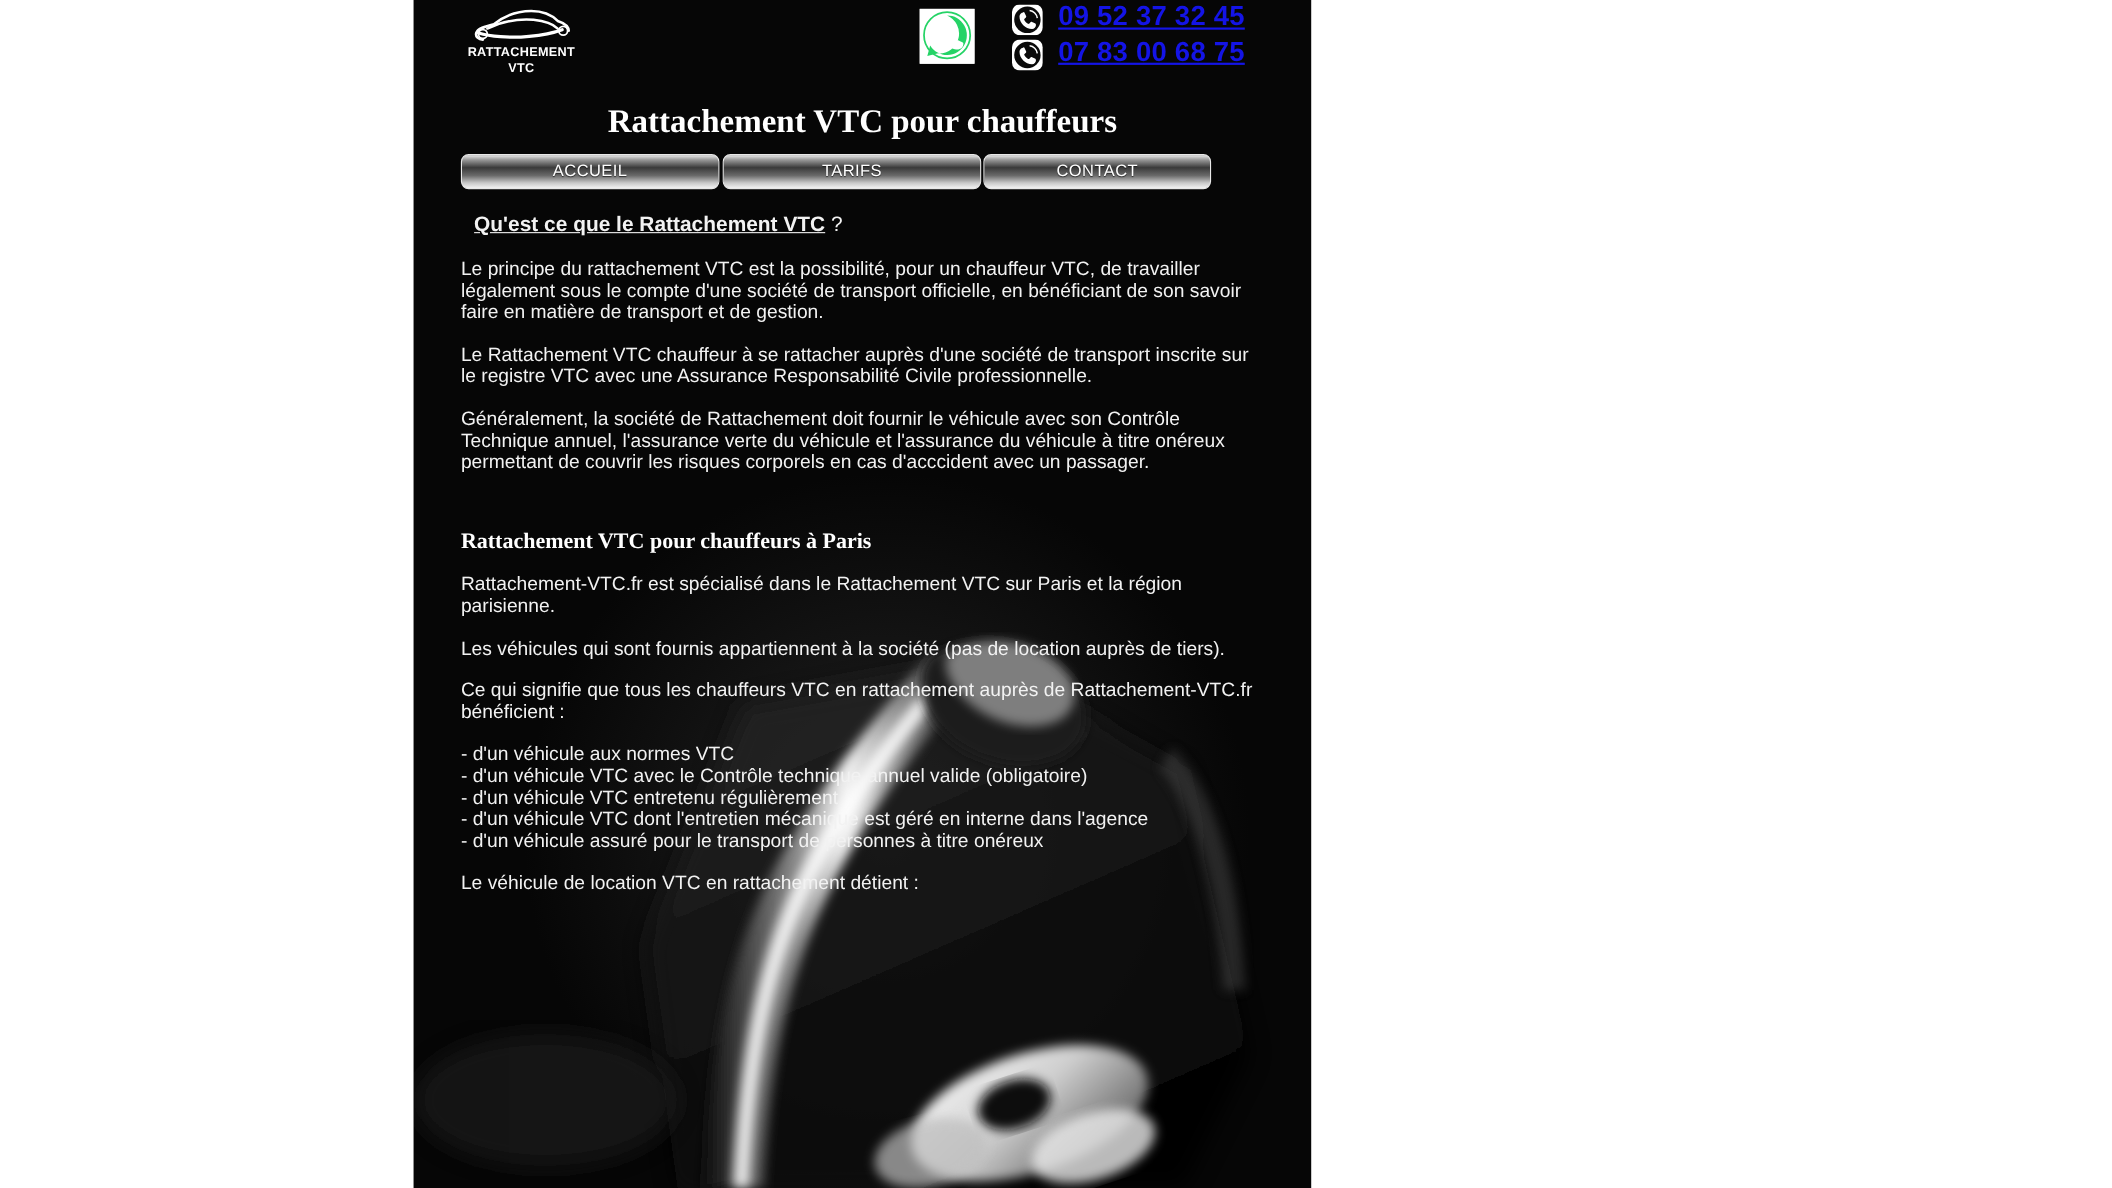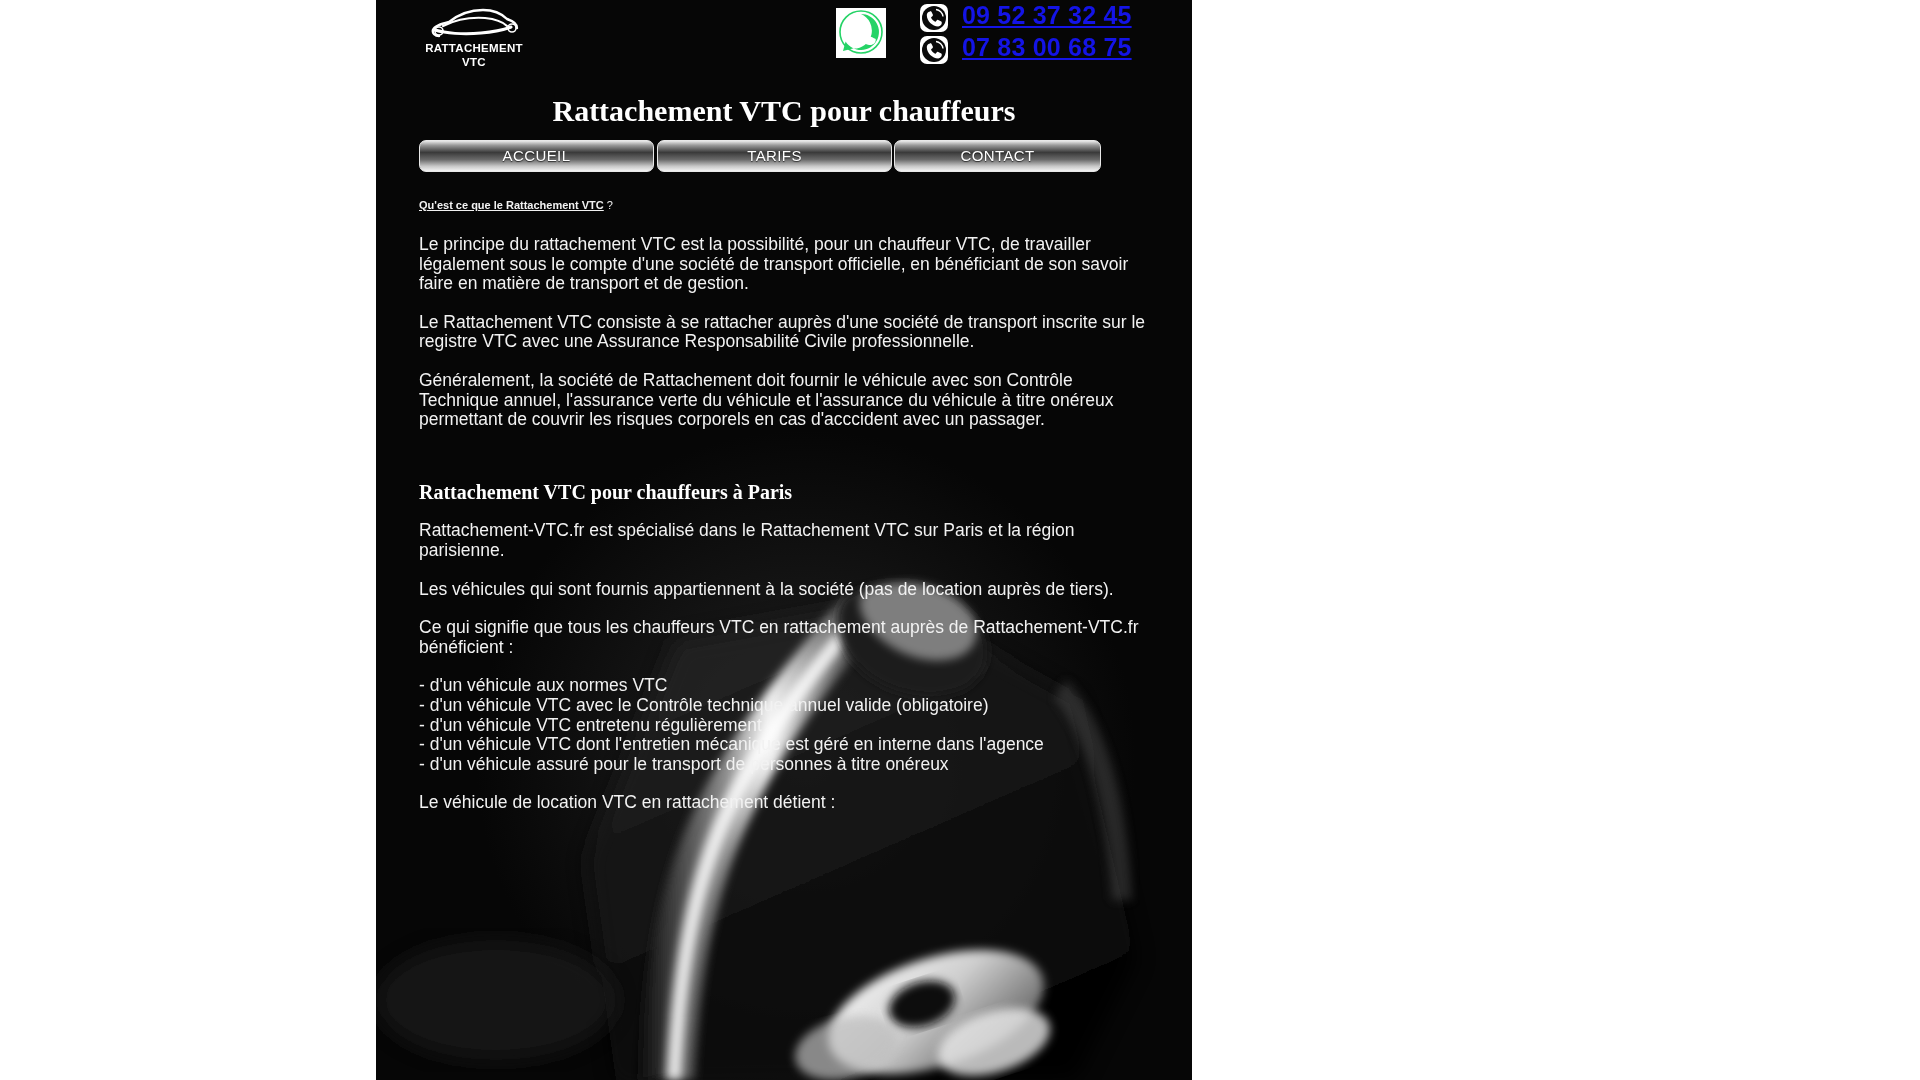--- a/index.html
+++ b/index.html
@@ -140,22 +140,22 @@
   
   #article {
     position: relative;
     padding: 20px 40px 0 43px;
     color: #f2f2f2;
     font-size: 17.5px;
     line-height: 19.6px;
     font-family: "Liberation Sans", sans-serif;
   }
   h2.section-heading {
-    margin: 0 0 0 0;
-    font-size: 11px;
+    margin: 0 0 0 12px;
+    font-size: 19px;
     font-weight: bold;
     line-height: 22px;
     font-family: "Liberation Sans", sans-serif;
   }
   h2.section-heading .underlined { text-decoration: underline; }
   h2.section-heading .tail { font-weight: normal; }
 
   p.para {
     margin: 19px 0 0 0;
     line-height: 19.6px;
@@ -310,21 +310,21 @@
       <div class="nav-button" id="nav-contact">CONTACT</div>
     </div>
 
     <div id="article">
 
       <h2 class="section-heading">
         <span class="underlined">Qu'est ce que le Rattachement VTC</span><span class="tail"> ?</span>
       </h2>
 
       <p class="para">Le principe du rattachement VTC est la possibilité, pour un chauffeur VTC, de travailler légalement sous le compte d'une société de transport officielle, en bénéficiant de son savoir faire en matière de transport et de gestion.</p>
-      <p class="para">Le Rattachement VTC consiste à se rattacher auprès d'une société de transport inscrite sur le registre VTC avec une Assurance Responsabilité Civile professionnelle.</p>
+      <p class="para">Le Rattachement VTC chauffeur à se rattacher auprès d'une société de transport inscrite sur le registre VTC avec une Assurance Responsabilité Civile professionnelle.</p>
       <p class="para">Généralement, la société de Rattachement doit fournir le véhicule avec son Contrôle Technique annuel, l'assurance verte du véhicule et l'assurance du véhicule à titre onéreux permettant de couvrir les risques corporels en cas d'acccident avec un passager.</p>
 
       <h3 class="sub-heading">Rattachement VTC pour chauffeurs à Paris</h3>
 
       <p class="para">Rattachement-VTC.fr est spécialisé dans le Rattachement VTC sur Paris et la région parisienne.</p>
       <p class="para">Les véhicules qui sont fournis appartiennent à la société (pas de location auprès de tiers).</p>
       <p class="para">Ce qui signifie que tous les chauffeurs VTC en rattachement auprès de Rattachement-VTC.fr bénéficient :</p>
 
       <ul class="bullet-list">
         <li>- d'un véhicule aux normes VTC</li>

